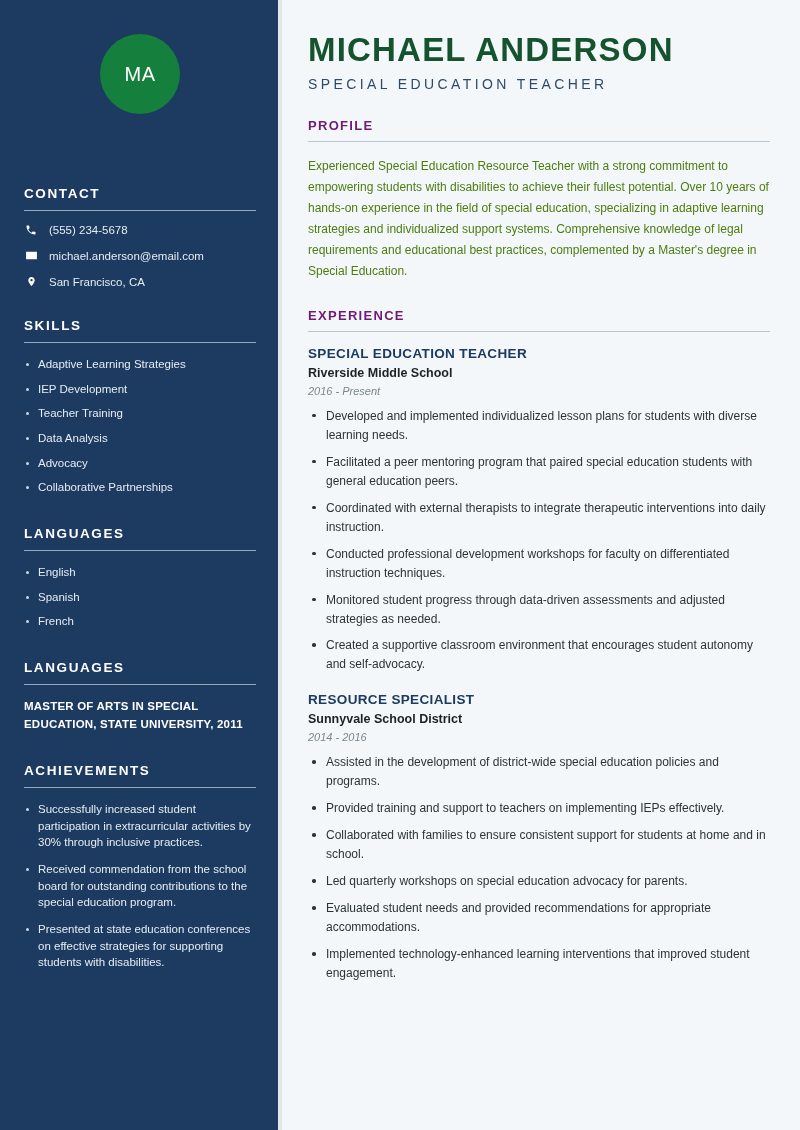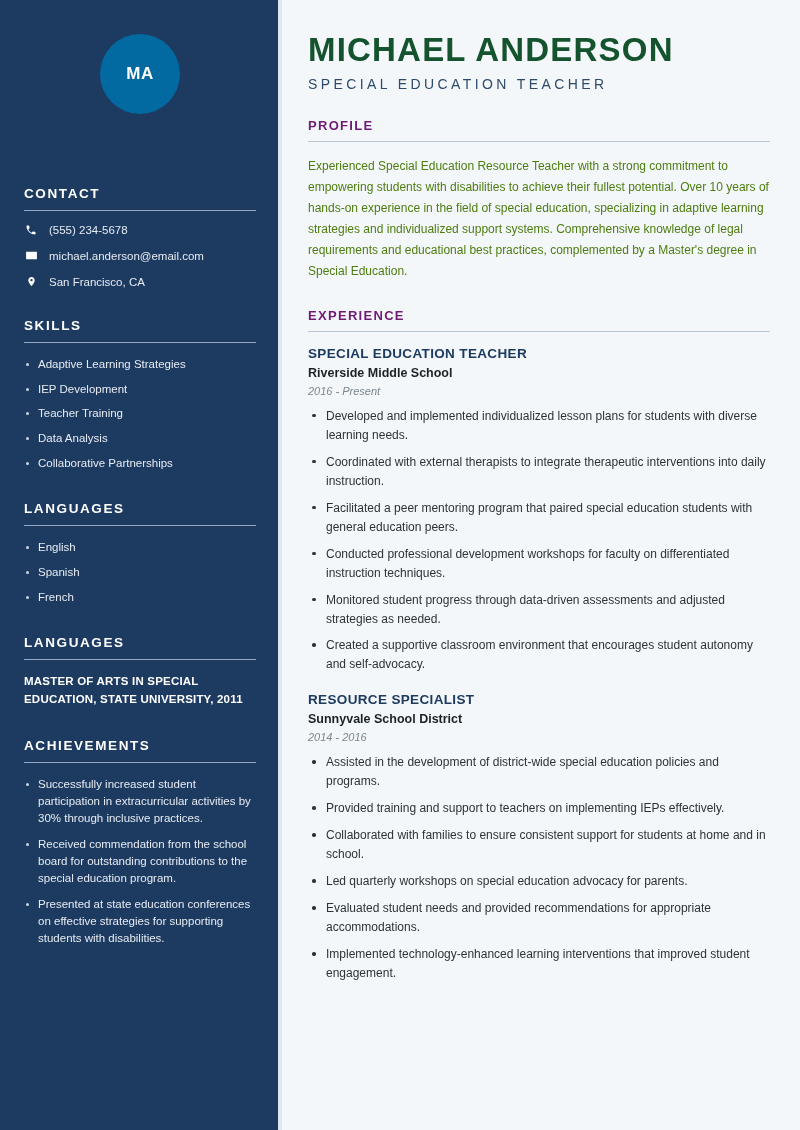--- a/index.html
+++ b/index.html
@@ -39,27 +39,27 @@
 
   .avatar-wrap {
     display: flex;
     justify-content: center;
     padding-top: 34px;
     padding-bottom: 42px;
   }
   .avatar {
     width: 80px; height: 80px;
     border-radius: 50%;
-    background: #0369a1;
+    background: #15803d;
     display: flex;
     align-items: center;
     justify-content: center;
     color: #ffffff;
-    font-size: 17px;
-    font-weight: bold;
+    font-size: 20px;
+    font-weight: normal;
     letter-spacing: 0.5px;
   }
 
   .side-section { margin-bottom: 26px; margin-top: 30px; }
 
   .side-heading {
     font-size: 13.5px;
     font-weight: bold;
     letter-spacing: 1.6px;
     color: #ffffff;
@@ -244,20 +244,21 @@
     </section>
 
     <section class="side-section">
       <div class="side-heading">SKILLS</div>
       <div class="side-rule"></div>
       <ul class="side-list">
         <li>Adaptive Learning Strategies</li>
         <li>IEP Development</li>
         <li>Teacher Training</li>
         <li>Data Analysis</li>
+        <li>Advocacy</li>
         <li>Collaborative Partnerships</li>
       </ul>
     </section>
 
     <section class="side-section">
       <div class="side-heading">LANGUAGES</div>
       <div class="side-rule"></div>
       <ul class="side-list">
         <li>English</li>
         <li>Spanish</li>
@@ -297,22 +298,22 @@
     <section class="main-section">
       <div class="main-heading">EXPERIENCE</div>
       <div class="main-rule"></div>
 
       <div class="exp-block">
         <div class="exp-title">SPECIAL EDUCATION TEACHER</div>
         <div class="exp-company">Riverside Middle School</div>
         <div class="exp-dates">2016 - Present</div>
         <ul class="exp-list">
           <li>Developed and implemented individualized lesson plans for students with diverse learning needs.</li>
+          <li>Facilitated a peer mentoring program that paired special education students with general education peers.</li>
           <li>Coordinated with external therapists to integrate therapeutic interventions into daily instruction.</li>
-          <li>Facilitated a peer mentoring program that paired special education students with general education peers.</li>
           <li>Conducted professional development workshops for faculty on differentiated instruction techniques.</li>
           <li>Monitored student progress through data-driven assessments and adjusted strategies as needed.</li>
           <li>Created a supportive classroom environment that encourages student autonomy and self-advocacy.</li>
         </ul>
       </div>
 
       <div class="exp-block">
         <div class="exp-title">RESOURCE SPECIALIST</div>
         <div class="exp-company">Sunnyvale School District</div>
         <div class="exp-dates">2014 - 2016</div>

